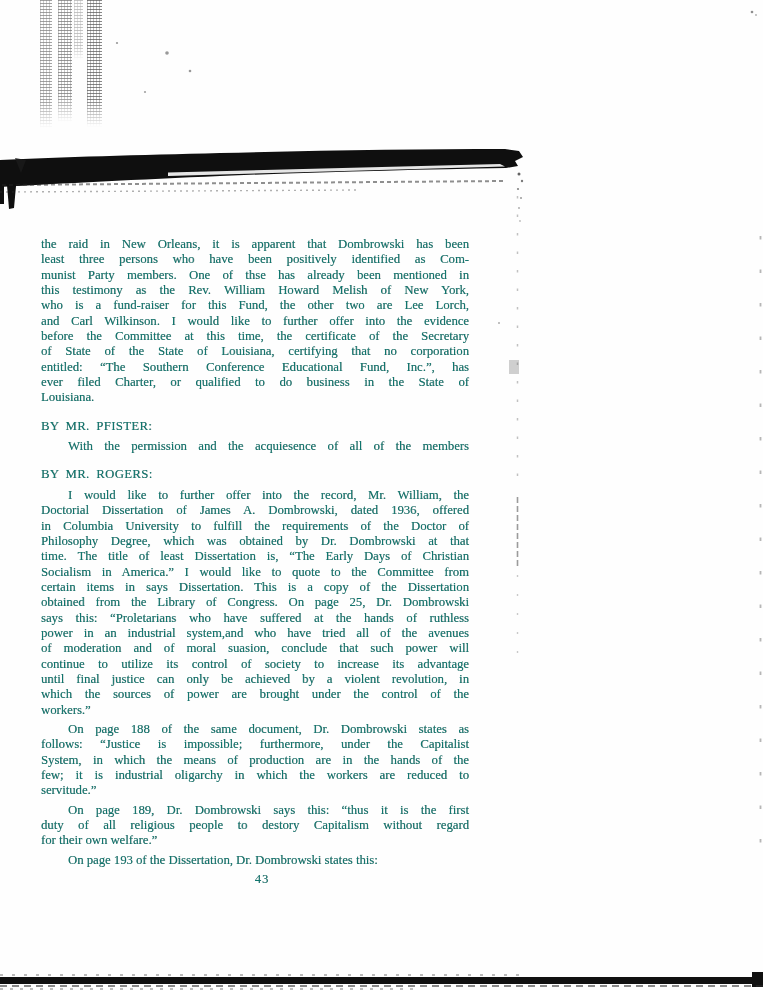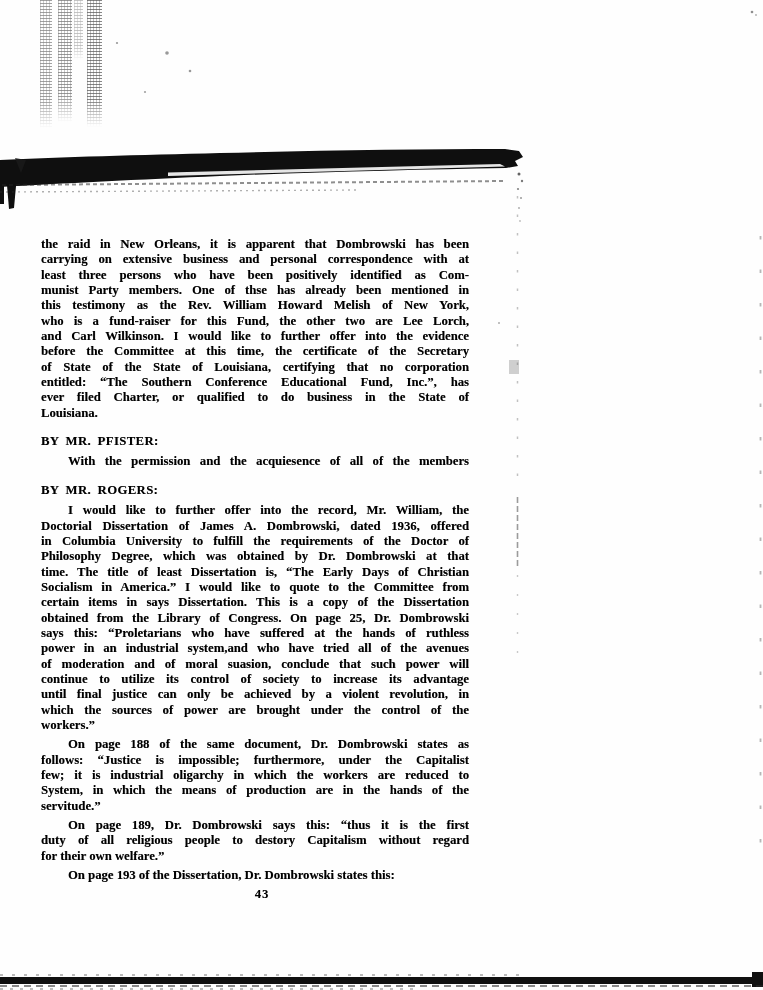--- a/index.html
+++ b/index.html
@@ -6,22 +6,22 @@
   .screen{
     position:relative;
     width:763px;height:990px;
     background:#fefefe;
     overflow:hidden;
     font-family:"Liberation Serif","DejaVu Serif",serif;
   }
   
   .content{
     position:absolute;left:41px;top:237px;width:428px;
-    color:#000000;
-    font-weight:700;
+    color:#0f766e;
+    font-weight:400;
     font-size:12.7px;
     line-height:15.35px;
     text-shadow:0.3px 0 0 rgba(26,26,26,0.45);
   }
   .para{margin:0 0 4px 0;}
   .heading{margin:13px 0 5px 0;letter-spacing:0.4px;word-spacing:3px;}
   .line{text-align:justify;text-align-last:justify;}
   .line.last{text-align-last:auto;}
   .line.indent{text-indent:27px;}
   .pageno{margin-top:3px;text-align:center;position:relative;left:7px;letter-spacing:1px;}
@@ -99,21 +99,20 @@
       <line x1="0" y1="986" x2="763" y2="986" stroke="#2a2a2a" stroke-width="2.2" stroke-dasharray="7 5" opacity="0.55"></line>
       <line x1="0" y1="989" x2="420" y2="989" stroke="#444" stroke-width="1.4" stroke-dasharray="3 7" opacity="0.45"></line>
       <line x1="0" y1="975" x2="520" y2="975" stroke="#222" stroke-width="1.4" stroke-dasharray="3 9" opacity="0.4"></line>
     </g>
   </svg>
 
   <div class="content">
     <div id="blocks">
         <div class="para">
           <div class="line">the raid in New Orleans, it is apparent that Dombrowski has been</div>
-          <div class="line">carrying on extensive business and personal correspondence with at</div>
           <div class="line">least three persons who have been positively identified as Com-</div>
           <div class="line">munist Party members. One of thse has already been mentioned in</div>
           <div class="line">this testimony as the Rev. William Howard Melish of New York,</div>
           <div class="line">who is a fund-raiser for this Fund, the other two are Lee Lorch,</div>
           <div class="line">and Carl Wilkinson. I would like to further offer into the evidence</div>
           <div class="line">before the Committee at this time, the certificate of the Secretary</div>
           <div class="line">of State of the State of Louisiana, certifying that no corporation</div>
           <div class="line">entitled: “The Southern Conference Educational Fund, Inc.”, has</div>
           <div class="line">ever filed Charter, or qualified to do business in the State of</div>
           <div class="line last">Louisiana.</div>
@@ -136,22 +135,22 @@
           <div class="line">power in an industrial system,and who have tried all of the avenues</div>
           <div class="line">of moderation and of moral suasion, conclude that such power will</div>
           <div class="line">continue to utilize its control of society to increase its advantage</div>
           <div class="line">until final justice can only be achieved by a violent revolution, in</div>
           <div class="line">which the sources of power are brought under the control of the</div>
           <div class="line last">workers.”</div>
         </div>
         <div class="para">
           <div class="line indent">On page 188 of the same document, Dr. Dombrowski states as</div>
           <div class="line">follows: “Justice is impossible; furthermore, under the Capitalist</div>
+          <div class="line">System, in which the means of production are in the hands of the</div>
           <div class="line">few; it is industrial oligarchy in which the workers are reduced to</div>
-          <div class="line">System, in which the means of production are in the hands of the</div>
           <div class="line last">servitude.”</div>
         </div>
         <div class="para">
           <div class="line indent">On page 189, Dr. Dombrowski says this: “thus it is the first</div>
           <div class="line">duty of all religious people to destory Capitalism without regard</div>
           <div class="line last">for their own welfare.”</div>
         </div>
         <div class="para">
           <div class="line last indent">On page 193 of the Dissertation, Dr. Dombrowski states this:</div>
         </div>

